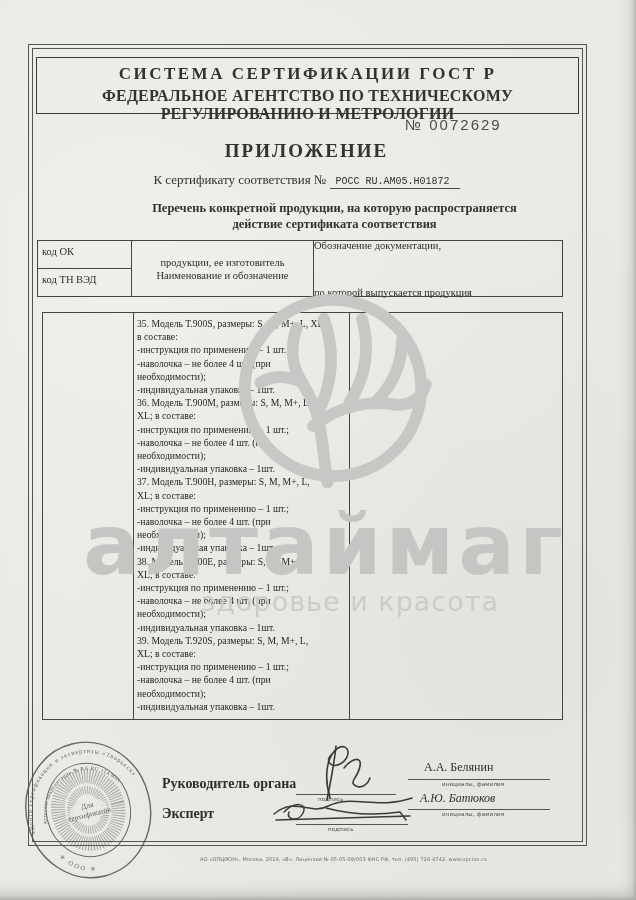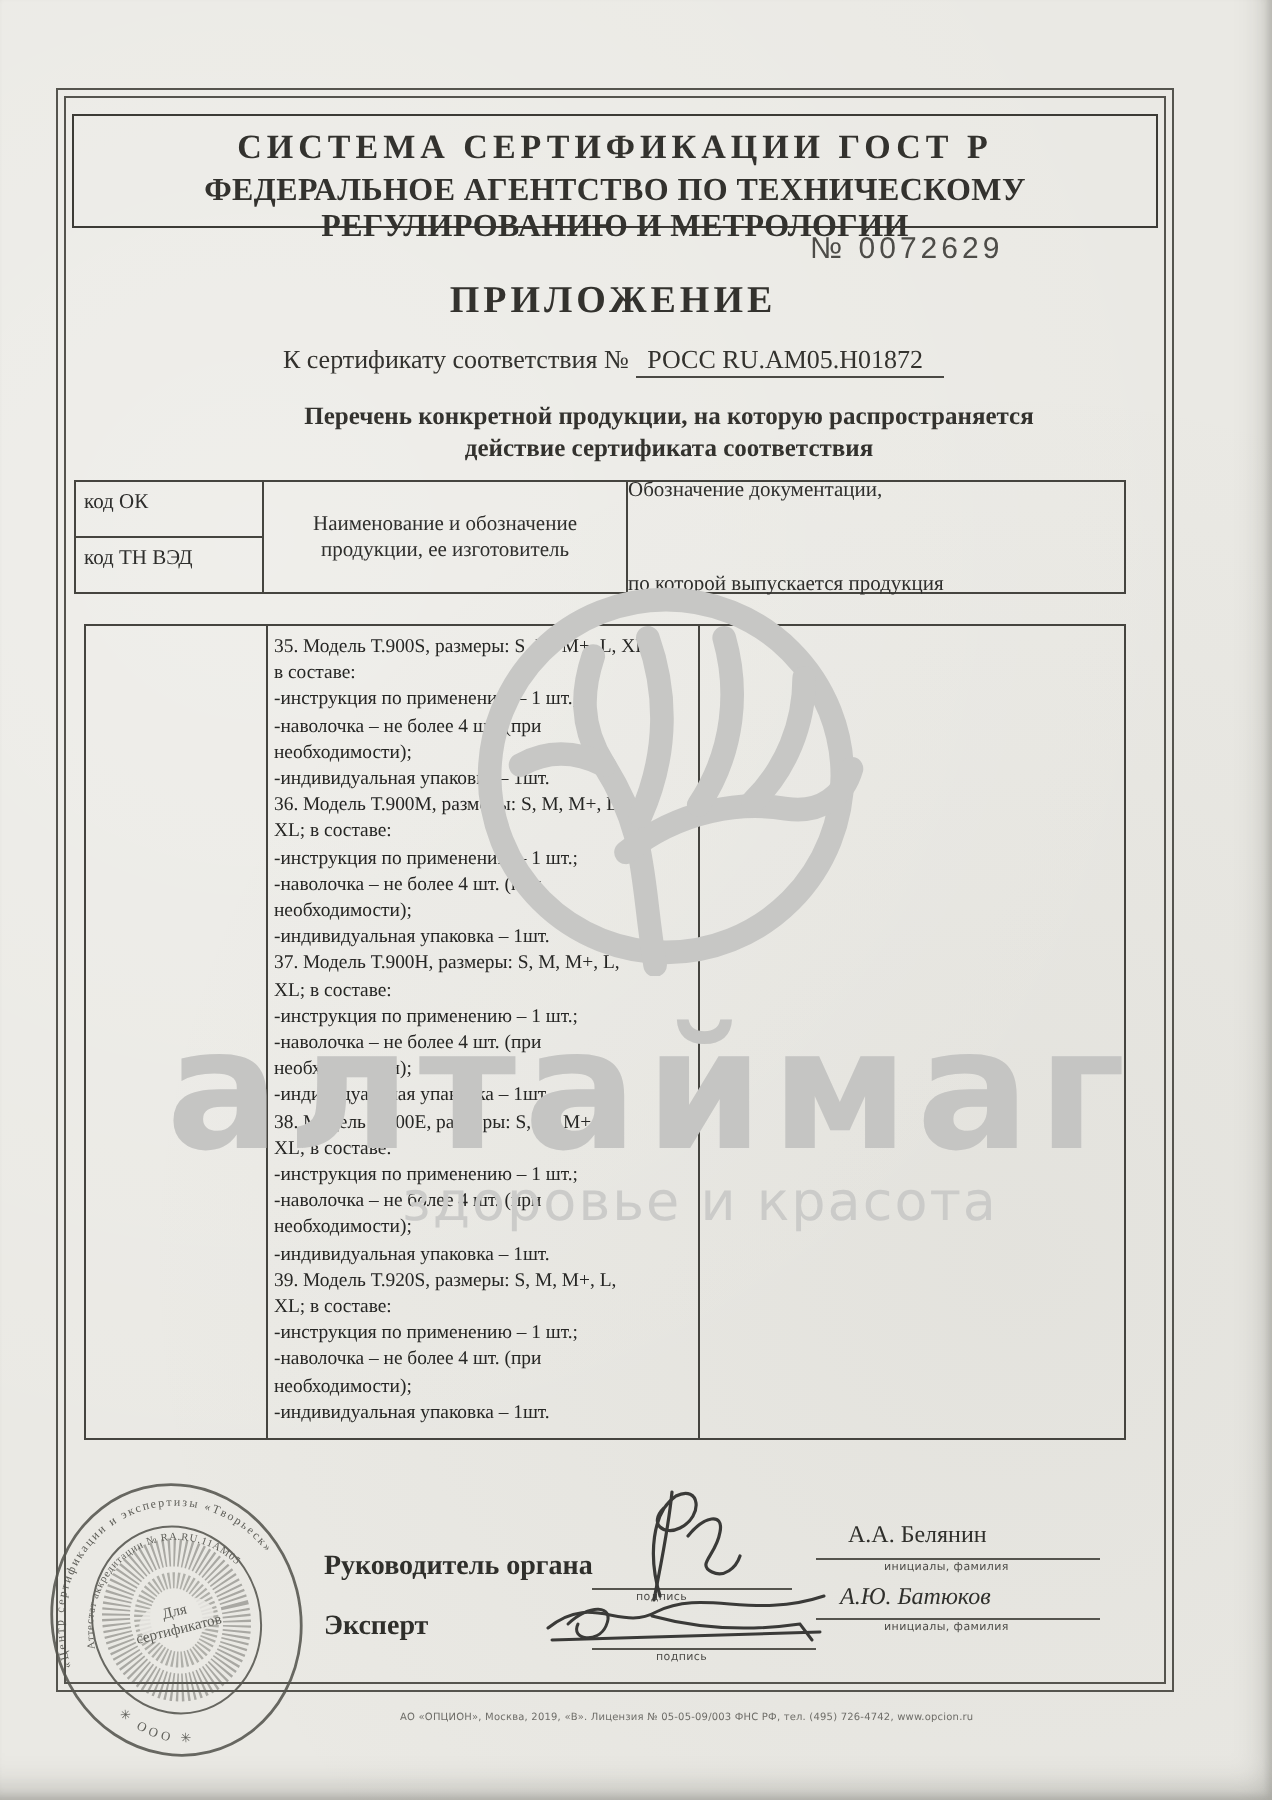--- a/index.html
+++ b/index.html
@@ -22,21 +22,21 @@
   .frame::before{content:"";position:absolute;inset:3px;border:1px solid #55544e;}
   
   .header-box{position:absolute;left:36px;top:57px;width:541px;height:55px;border:1.5px solid #3c3b36;text-align:center;}
   .hb-line1{margin-top:6px;font-weight:bold;font-size:17px;letter-spacing:2.5px;color:#33322e;}
   .hb-line2{margin-top:3px;font-weight:bold;font-size:16px;letter-spacing:.2px;color:#33322e;text-align:center;}
   .form-number{position:absolute;left:405px;top:116px;font-family:Liberation Sans, sans-serif;
     font-size:15px;letter-spacing:2px;color:#4d4c48;text-align:center;}
   .doc-title{position:absolute;left:28px;top:140px;width:557px;text-align:center;
     font-weight:bold;font-size:19px;letter-spacing:2px;color:#33322e;}
   .cert-line{position:absolute;left:28px;top:172px;width:557px;text-align:center;font-size:13px;color:#33322e;}
-  .cert-num{border-bottom:1px solid #4a4944;padding:0 10px 1px 6px;font-size:13px;}
+  .cert-num{border-bottom:1px solid #4a4944;padding:0 10px 1px 6px;font-size:10px;font-family:Liberation Mono, monospace;}
   .scope{position:absolute;left:28px;top:201px;width:557px;text-align:center;font-weight:bold;font-size:12.5px;line-height:15.5px;color:#33322e;padding-left:28px;}
   
   .codes-table{position:absolute;left:37px;top:240px;width:524px;height:55px;border:1.2px solid #45443f;}
   .codes-col1{position:absolute;left:0;top:0;width:94px;height:100%;border-right:1.2px solid #45443f;box-sizing:border-box;}
   .codes-col1 .cell{position:absolute;left:4px;font-size:10.5px;}
   .codes-c1a{top:5px;}
   .codes-c1b{top:33px;}
   .codes-col1 .hsplit{position:absolute;left:0;top:27px;width:100%;border-top:1.2px solid #45443f;}
   .codes-col2{position:absolute;left:94px;top:0;width:182px;height:100%;border-right:1.2px solid #45443f;box-sizing:border-box;
     display:flex;flex-direction:column;justify-content:center;text-align:center;font-size:10.5px;line-height:13px;}
@@ -107,22 +107,22 @@
     <div>действие сертификата соответствия</div>
   </div>
 
   <div class="codes-table">
     <div class="codes-col1">
       <div class="cell codes-c1a">код ОК</div>
       <div class="hsplit"></div>
       <div class="cell codes-c1b">код ТН ВЭД</div>
     </div>
     <div class="codes-col2">
+      <div>продукции, ее изготовитель</div>
       <div>Наименование и обозначение</div>
-      <div>продукции, ее изготовитель</div>
     </div>
     <div class="codes-col3">
       <div>Обозначение документации,</div>
       <div>по которой выпускается продукция</div>
     </div>
   </div>
 
   <div class="content-box">
     <div class="content-vline1"></div>
     <div class="content-vline2"></div>

